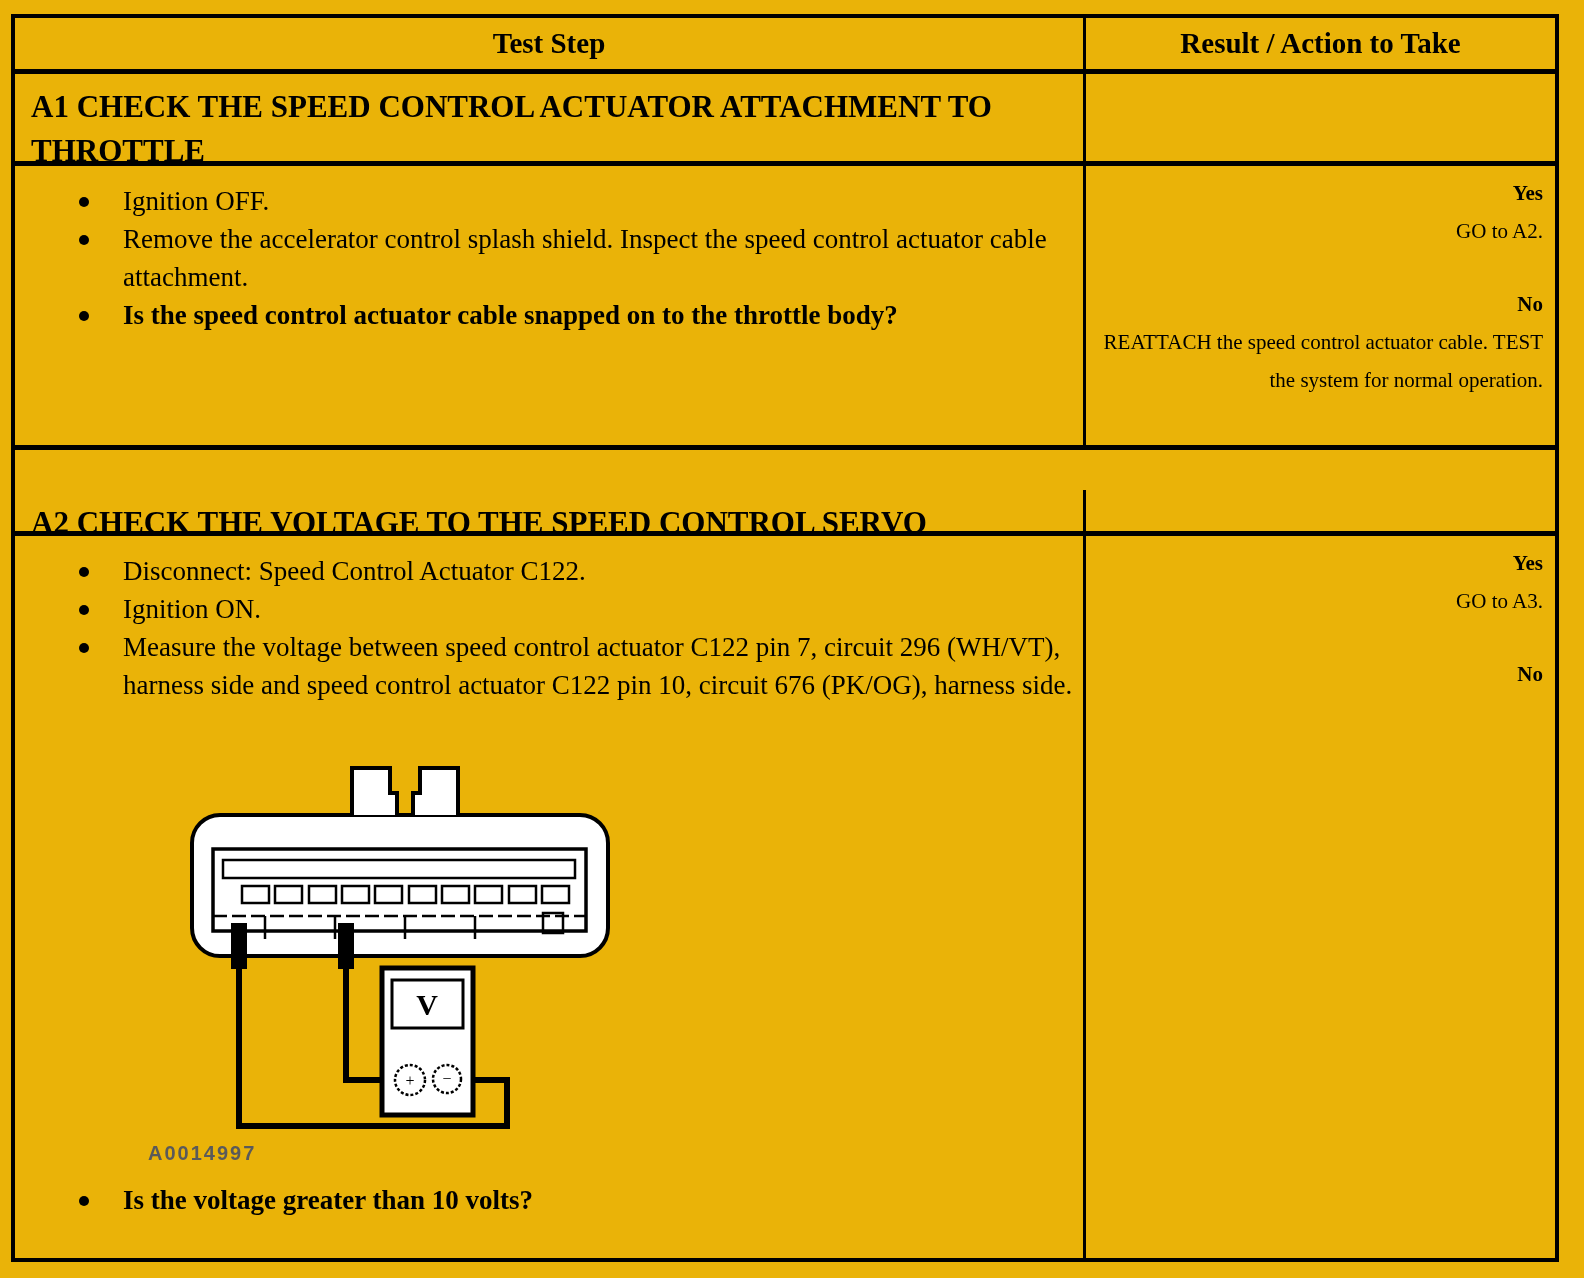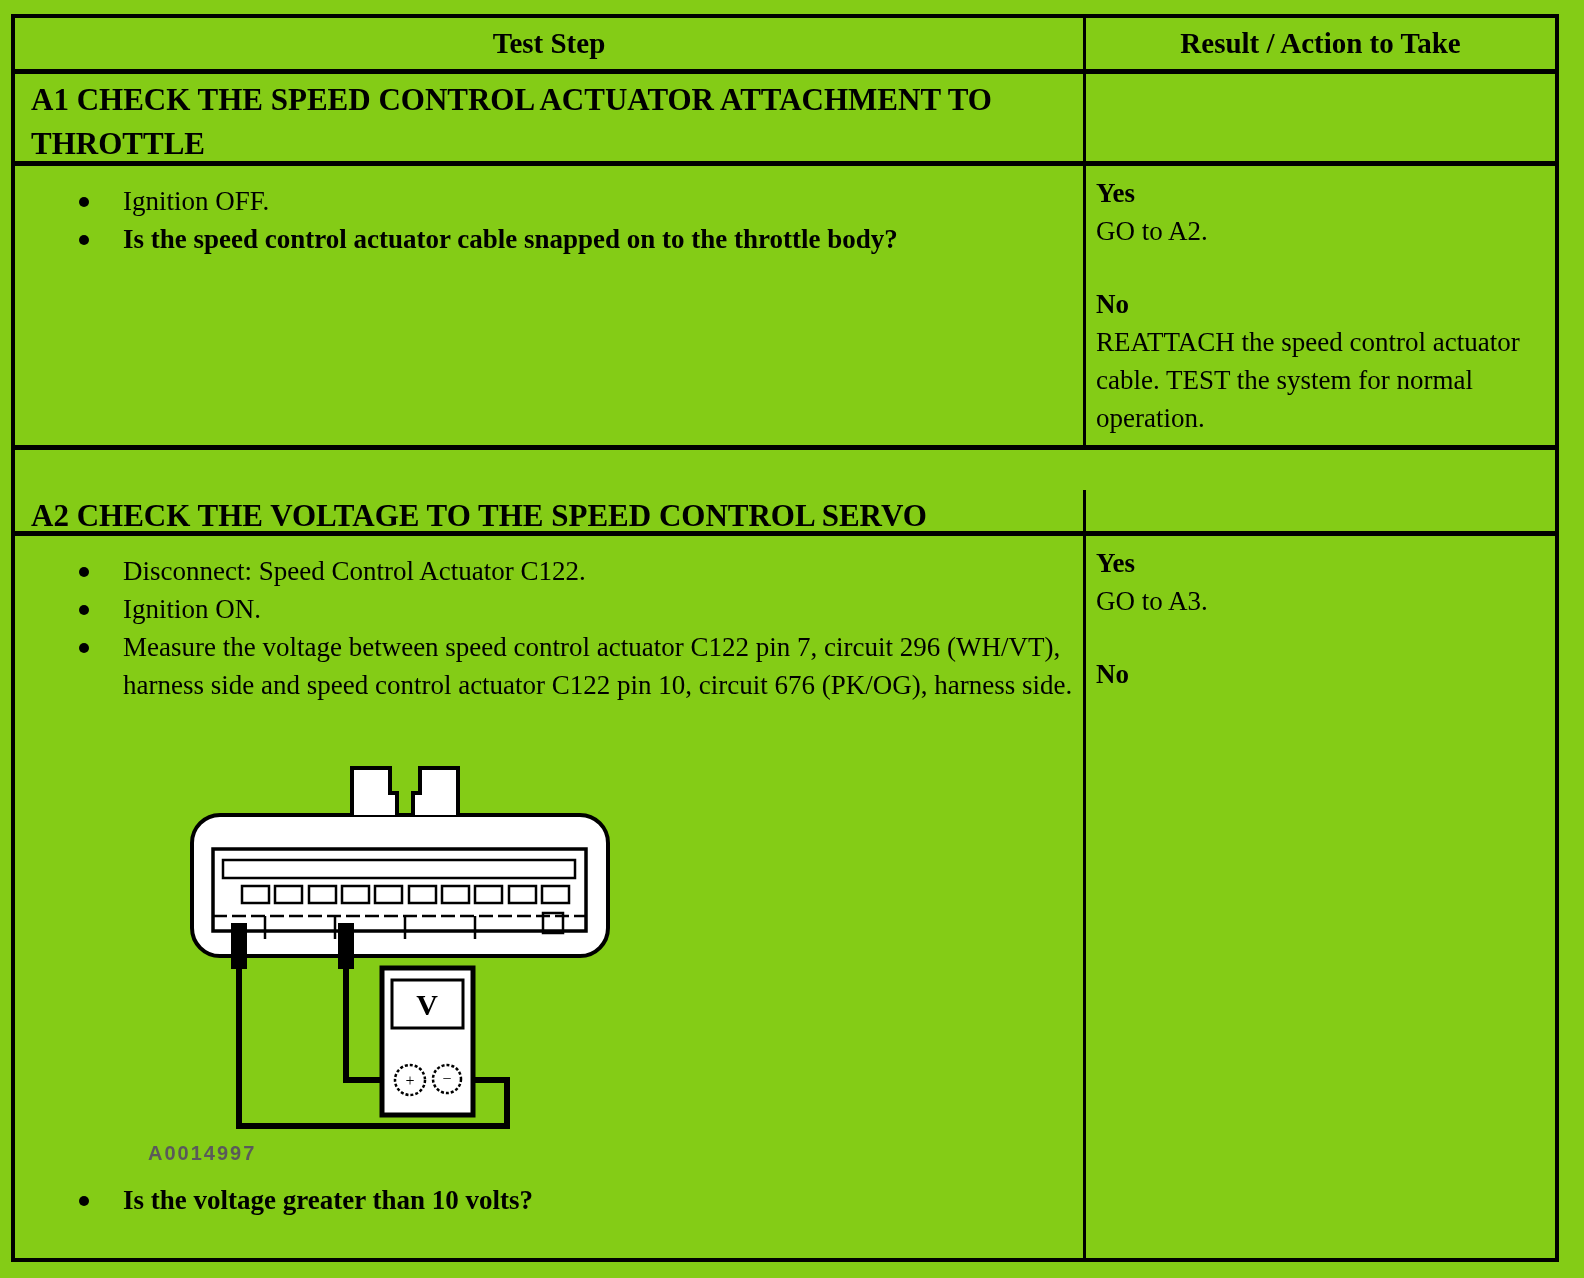--- a/index.html
+++ b/index.html
@@ -1,47 +1,47 @@
 <!DOCTYPE html>
 <html><head>
 <meta charset="utf-8">
 <style>
   html,body { margin:0; padding:0; background:#fff; }
   .page {
-    position:relative; width:1584px; height:1278px; background:#84cc16;
+    position:relative; width:1584px; height:1278px; background:#eab308;
     font-family:"Liberation Serif","DejaVu Serif",serif; color:#000; overflow:hidden;
   }
   .tbl {
     position:absolute; left:11px; top:14px; width:1548px; height:1248px;
     border:4px solid #000; box-sizing:border-box;
     display:flex; flex-direction:column;
   }
   .row { display:flex; border-bottom:5px solid #000; box-sizing:border-box; flex:0 0 auto; }
   .row:last-child { border-bottom:none; flex:1 1 auto; }
   .r-head { height:56px; }
   .r-a1t  { height:92px; }
   .r-a1b  { height:284px; }
   .r-a2t  { height:46px;margin-top:40px; }
   .cell { box-sizing:border-box; overflow:hidden; }
   .cl { width:1071px; border-right:3px solid #000; }
   .cr { flex:1; }
   .head { display:flex; align-items:center; justify-content:center;
           font-weight:bold; font-size:29px; }
-  .title { font-weight:bold; font-size:31px; line-height:44px; padding:4px 10px 0 16px; }
+  .title { font-weight:bold; font-size:31px; line-height:44px; padding:11px 10px 0 16px; }
   .bullets { list-style:none; margin:16px 0 0 0; padding:0; }
   .bullets li {
     position:relative; padding-left:108px; padding-right:4px;
     font-size:27px; line-height:38px;
   }
   .bullets li::before {
     content:""; position:absolute; left:64px; top:15px;
     width:10px; height:10px; border-radius:50%; background:#000;
   }
   .bullets li.q { font-weight:bold; }
-  .cr.body { padding:8px 12px 0 10px; font-size:27px; line-height:38px; }
+  .cr.body { padding:8px 12px 0 10px; font-size:21px; line-height:38px;text-align:right; }
   .res-label { font-weight:bold; }
   .res.gap { margin-top:35px; }
   .figure { margin:59px 0 0 130px; width:480px; }
   .figure svg { display:block; }
   .fig-label {
     margin:4px 0 0 3px; font-size:20px; font-weight:bold; color:#5a5a5a;
     letter-spacing:2px; font-family:Liberation Sans, sans-serif;
   }
   .qlist { }
 </style>
@@ -58,20 +58,21 @@
 
     <div class="row r-a1t">
       <div class="cell cl title">A1 CHECK THE SPEED CONTROL ACTUATOR ATTACHMENT TO THROTTLE</div>
       <div class="cell cr"></div>
     </div>
 
     <div class="row r-a1b">
       <div class="cell cl">
         <ul class="bullets">
           <li>Ignition OFF.</li>
+          <li>Remove the accelerator control splash shield. Inspect the speed control actuator cable attachment.</li>
           <li class="q">Is the speed control actuator cable snapped on to the throttle body?</li>
         </ul>
       </div>
       <div class="cell cr body">
         <div class="res">
           <div class="res-label">Yes</div>
           <div class="res-action">GO to A2.</div>
         </div>
         <div class="res gap">
           <div class="res-label">No</div>

